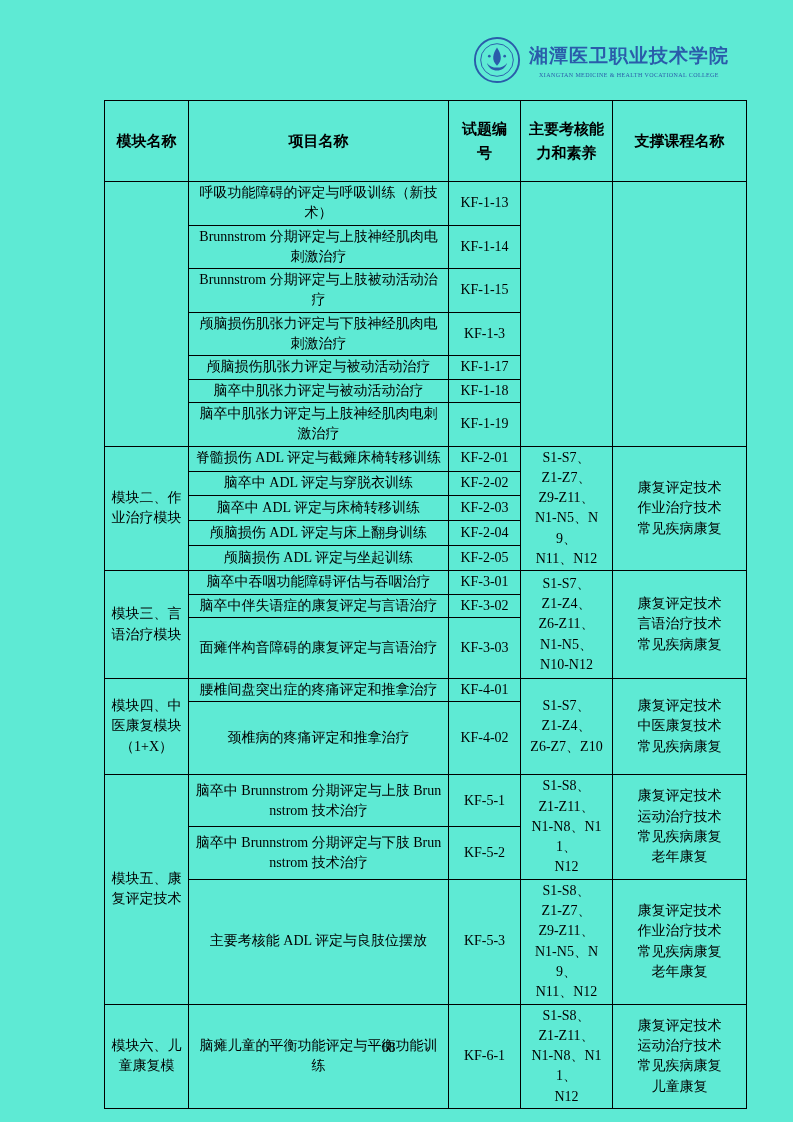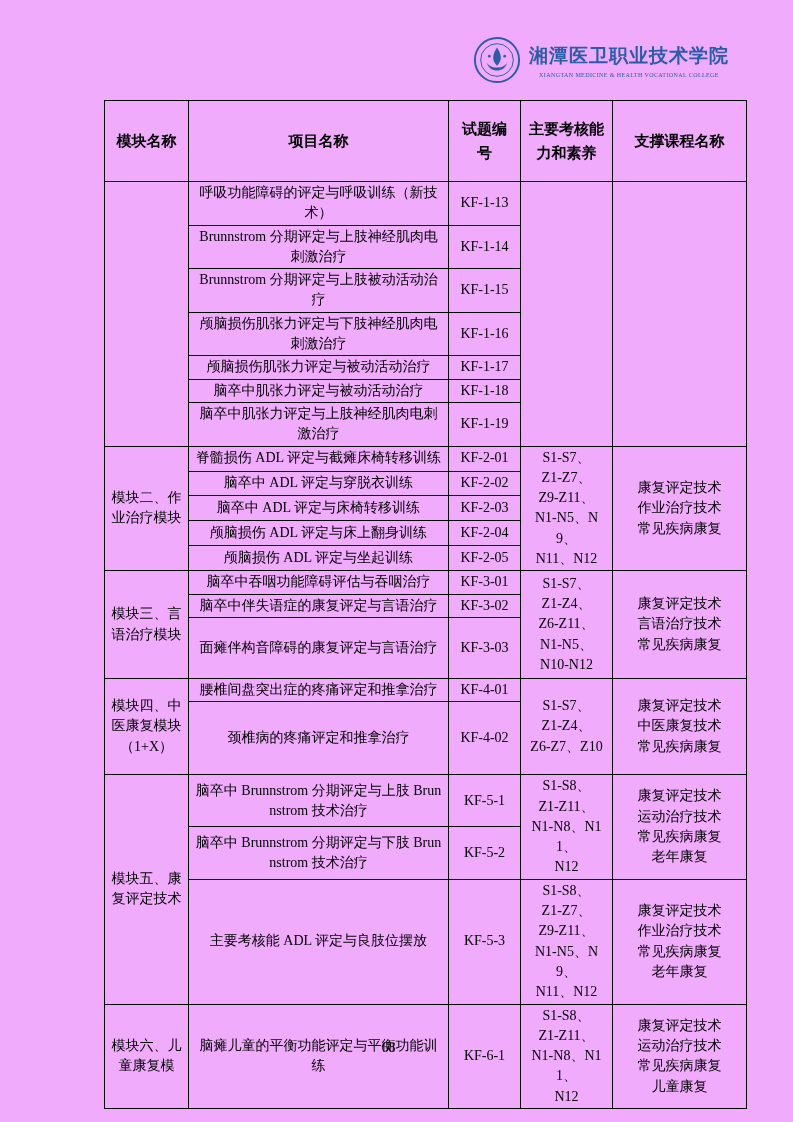--- a/index.html
+++ b/index.html
@@ -1,18 +1,18 @@
 <!DOCTYPE html>
 <html><head>
 <meta charset="utf-8">
 <style>
   html,body { margin:0; padding:0; background:#e8e8e8; }
   .page {
     position:relative; width:793px; height:1122px; margin:0 auto;
-    background:#f0abfc; color:#000;
+    background:#5eead4; color:#000;
     font-family:"Liberation Serif","DejaVu Serif",serif;
     overflow:hidden;
   }
 
   
   .logo { position:absolute; top:36px; right:64px; display:flex; align-items:center; gap:8px; }
   .logo-text { display:flex; flex-direction:column; align-items:center; }
   .logo-zh { font-size:19px; font-weight:bold; color:#2a5caa; letter-spacing:1px; white-space:nowrap; }
   .logo-en { font-size:6px; color:#2a5caa; letter-spacing:0.4px; margin-top:3px; white-space:nowrap; }
 
@@ -103,21 +103,21 @@
       <tr style="height:41px">
         <td class="cell-project">Brunnstrom 分期评定与上肢神经肌肉电刺激治疗</td>
         <td class="cell-code">KF-1-14</td>
       </tr>
       <tr style="height:41px">
         <td class="cell-project">Brunnstrom 分期评定与上肢被动活动治疗</td>
         <td class="cell-code">KF-1-15</td>
       </tr>
       <tr style="height:41px">
         <td class="cell-project">颅脑损伤肌张力评定与下肢神经肌肉电刺激治疗</td>
-        <td class="cell-code">KF-1-16</td>
+        <td class="cell-code">KF-1-3</td>
       </tr>
       <tr style="height:23px">
         <td class="cell-project">颅脑损伤肌张力评定与被动活动治疗</td>
         <td class="cell-code">KF-1-17</td>
       </tr>
       <tr style="height:23px">
         <td class="cell-project">脑卒中肌张力评定与被动活动治疗</td>
         <td class="cell-code">KF-1-18</td>
       </tr>
       <tr style="height:41px">

